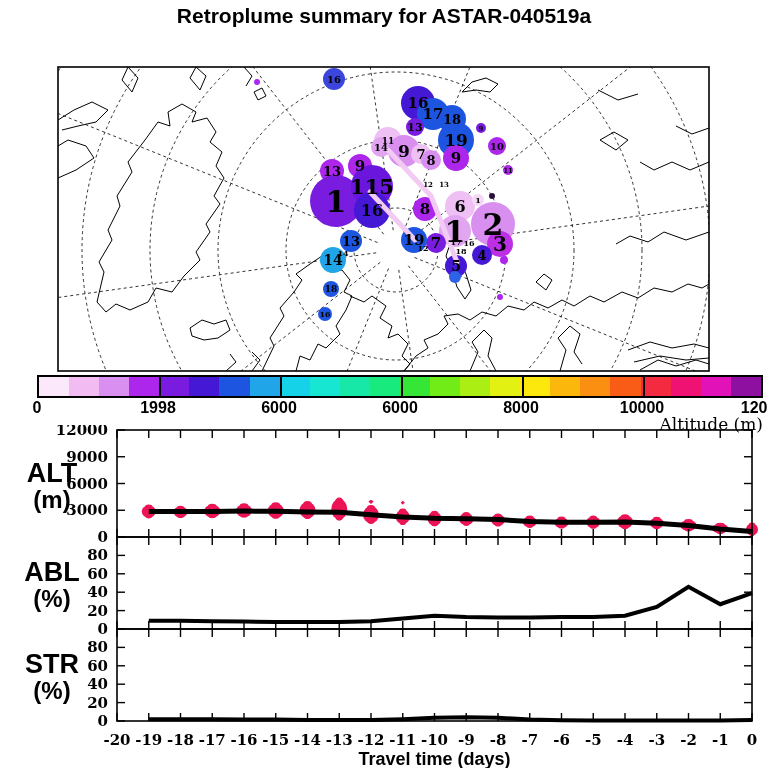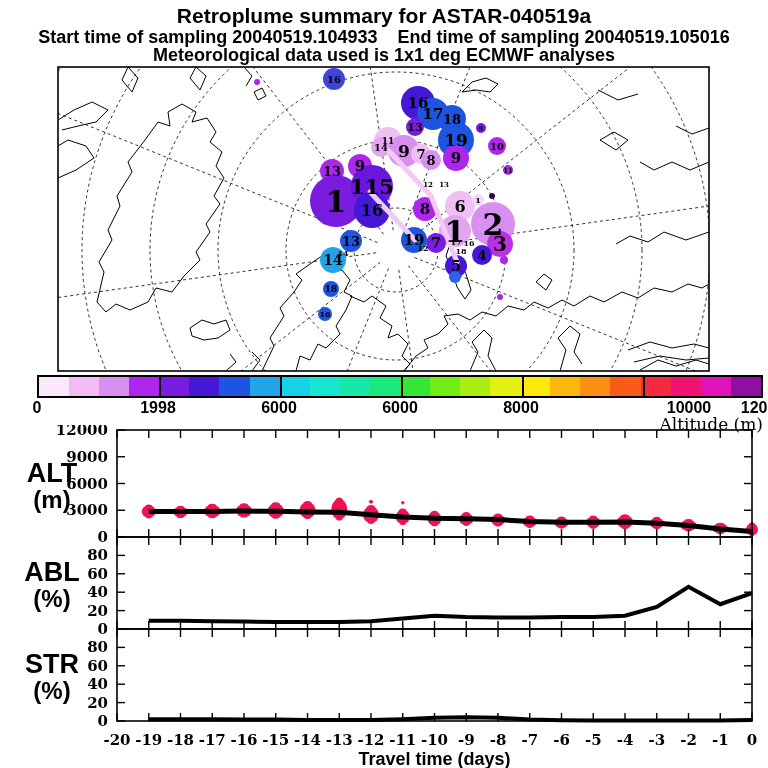--- a/index.html
+++ b/index.html
@@ -18,22 +18,20 @@
   svg text{fill:#000;}
   .panel-name{font-family:"Liberation Sans",sans-serif;font-weight:bold;}
   .ticklab{font-family:"DejaVu Serif",serif;font-weight:bold;}
   .bubble-label{font-family:"DejaVu Serif",serif;font-weight:bold;}
 </style>
 </head>
 <body>
 
 <div class="page">
   <div class="hdr" id="title1">Retroplume summary for ASTAR-040519a</div>
-  <div class="hdr" id="title2">Start time of sampling 20040519.104933    End time of sampling 20040519.105016</div>
-  <div class="hdr" id="title3">Meteorological data used is 1x1 deg ECMWF analyses</div>
 
   <svg id="map-svg" width="768" height="768" viewBox="0 0 768 768" style="position:absolute;left:0;top:0;">
       <defs>
         <clipPath id="mapclip">
           <rect x="58" y="67" width="651" height="304"></rect>
         </clipPath>
       </defs>
       <g clip-path="url(#mapclip)">
         <g stroke="#000" stroke-width="0.8" stroke-dasharray="3 3" fill="none">
           <circle cx="396" cy="250" r="42"></circle>
@@ -500,15 +498,15 @@
         <text x="720.25" y="745" text-anchor="middle" font-size="15" class="ticklab">-1</text>
         <text x="752" y="745" text-anchor="middle" font-size="15" class="ticklab">0</text>
         <text x="434.5" y="765" text-anchor="middle" font-size="18" class="panel-name">Travel time (days)</text>
       </g>
     </svg>
 <span class="cblabel" style="left: 37px;">0</span>
     <span class="cblabel" style="left: 158px;">1998</span>
     <span class="cblabel" style="left: 279px;">6000</span>
     <span class="cblabel" style="left: 400px;">6000</span>
     <span class="cblabel" style="left: 521px; text-align: right;">8000</span>
-    <span class="cblabel" style="left: 642px; margin-left: 47px;">10000</span>
+    <span class="cblabel" style="left: 642px;">10000</span>
     <span class="cblabel" style="left: 763px;">12000</span>
   </div>
 
 </body></html>

